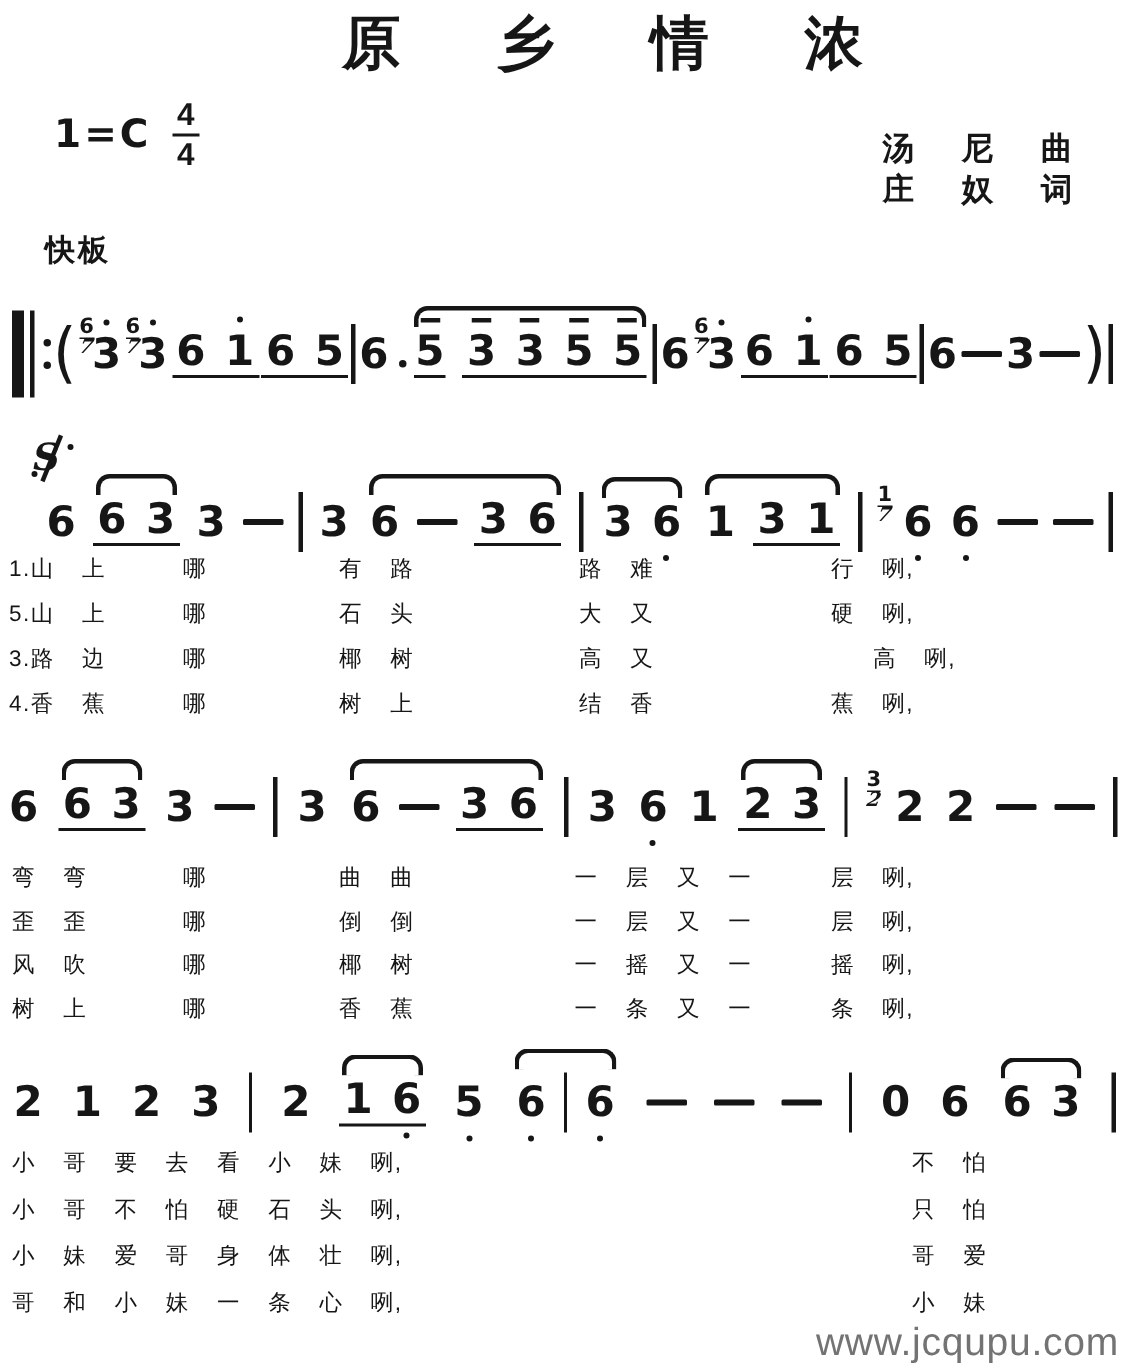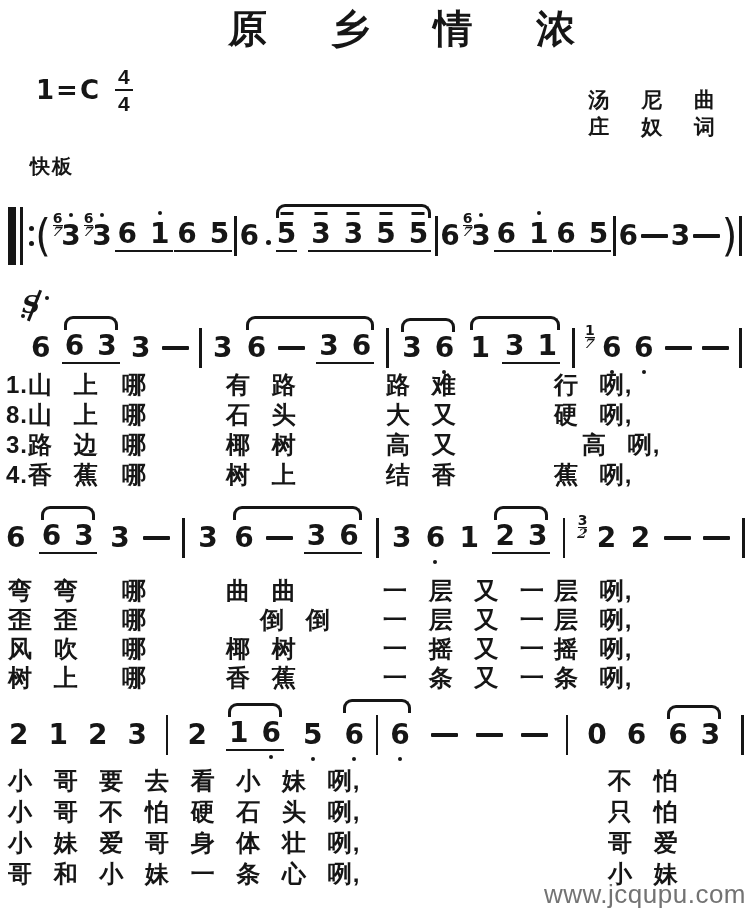--- a/index.html
+++ b/index.html
@@ -47,21 +47,21 @@
   .rep .dots i{width:5px;height:5px;border-radius:50%;background:#161616;}
   .par{font-size:40px;font-weight:400;line-height:1;font-family:"DejaVu Sans",sans-serif;transform:scaleY(1.1);}
   .ddash{width:27px;height:3.5px;background:#161616;border-radius:1px;}
   .grace{display:inline-flex;flex-direction:column;align-items:center;line-height:.85;
          transform:translateY(-11px);margin-right:-4px;}
   .grace .ga{font-size:14px;font-weight:700;font-family:"DejaVu Sans",sans-serif;border-bottom:1.5px solid #161616;}
   .grace .gb{font-size:13px;font-weight:700;font-style:italic;font-family:"DejaVu Serif",serif;transform:skewX(-12deg);}
 
   
   .lyr-row{position:absolute;left:0;top:0;width:100%;height:26px;}
-  .lyr-cell{position:absolute;font-size:24px;font-weight:700;white-space:pre;
+  .lyr-cell{position:absolute;font-size:15px;font-weight:400;white-space:pre;
             letter-spacing:1px;word-spacing:13px;line-height:1.1;}
 
   
   .watermark{position:absolute;right:4px;bottom:2px;font-size:26px;color:#737373;
              font-family:"Liberation Sans","DejaVu Sans",sans-serif;letter-spacing:0.5px;}
 </style>
 </head>
 <body>
 
 <div id="page">
@@ -263,21 +263,21 @@
     </div>
   <div id="lyrics-layer">
       <div class="lyr-row" style="top: 372px;">
         <span class="lyr-cell" style="left: 6px;">1.山 上</span>
         <span class="lyr-cell" style="left: 122px;">哪</span>
         <span class="lyr-cell" style="left: 226px;">有 路</span>
         <span class="lyr-cell" style="left: 386px;">路 难</span>
         <span class="lyr-cell" style="left: 554px; text-align: center;">行 咧,</span>
       </div>
       <div class="lyr-row" style="top: 402px;">
-        <span class="lyr-cell" style="left: 6px;">8.山 上</span>
+        <span class="lyr-cell" style="left: 6px;">5.山 上</span>
         <span class="lyr-cell" style="left: 122px;">哪</span>
         <span class="lyr-cell" style="left: 226px;">石 头</span>
         <span class="lyr-cell" style="left: 386px;">大 又</span>
         <span class="lyr-cell" style="left: 554px;">硬 咧,</span>
       </div>
       <div class="lyr-row" style="top: 432px;">
         <span class="lyr-cell" style="left: 6px;">3.路 边</span>
         <span class="lyr-cell" style="left: 122px;">哪</span>
         <span class="lyr-cell" style="left: 226px;">椰 树</span>
         <span class="lyr-cell" style="left: 386px;">高 又</span>
@@ -293,21 +293,21 @@
       <div class="lyr-row" style="top: 578px;">
         <span class="lyr-cell" style="left: 8px;">弯 弯</span>
         <span class="lyr-cell" style="left: 122px;">哪</span>
         <span class="lyr-cell" style="left: 226px;">曲 曲</span>
         <span class="lyr-cell" style="left: 383px;">一 层 又 一</span>
         <span class="lyr-cell" style="left: 554px;">层 咧,</span>
       </div>
       <div class="lyr-row" style="top: 607px;">
         <span class="lyr-cell" style="left: 8px;">歪 歪</span>
         <span class="lyr-cell" style="left: 122px;">哪</span>
-        <span class="lyr-cell" style="left: 226px; margin-left: 34px;">倒 倒</span>
+        <span class="lyr-cell" style="left: 226px;">倒 倒</span>
         <span class="lyr-cell" style="left: 383px;">一 层 又 一</span>
         <span class="lyr-cell" style="left: 554px;">层 咧,</span>
       </div>
       <div class="lyr-row" style="top: 636px;">
         <span class="lyr-cell" style="left: 8px;">风 吹</span>
         <span class="lyr-cell" style="left: 122px;">哪</span>
         <span class="lyr-cell" style="left: 226px;">椰 树</span>
         <span class="lyr-cell" style="left: 383px;">一 摇 又 一</span>
         <span class="lyr-cell" style="left: 554px;">摇 咧,</span>
       </div>

